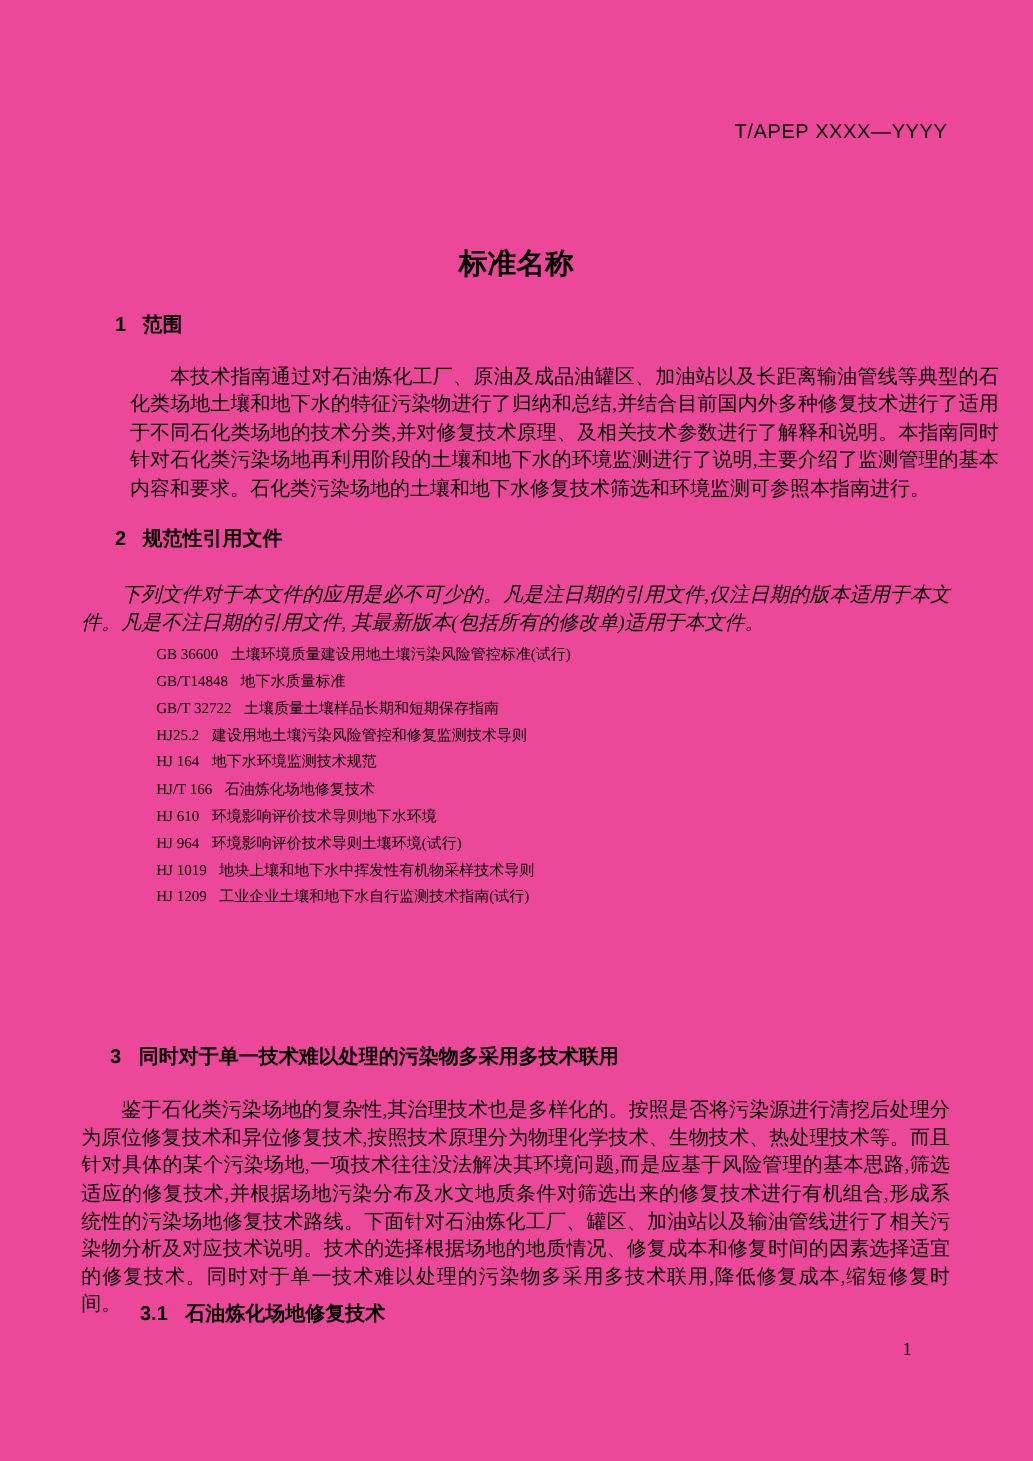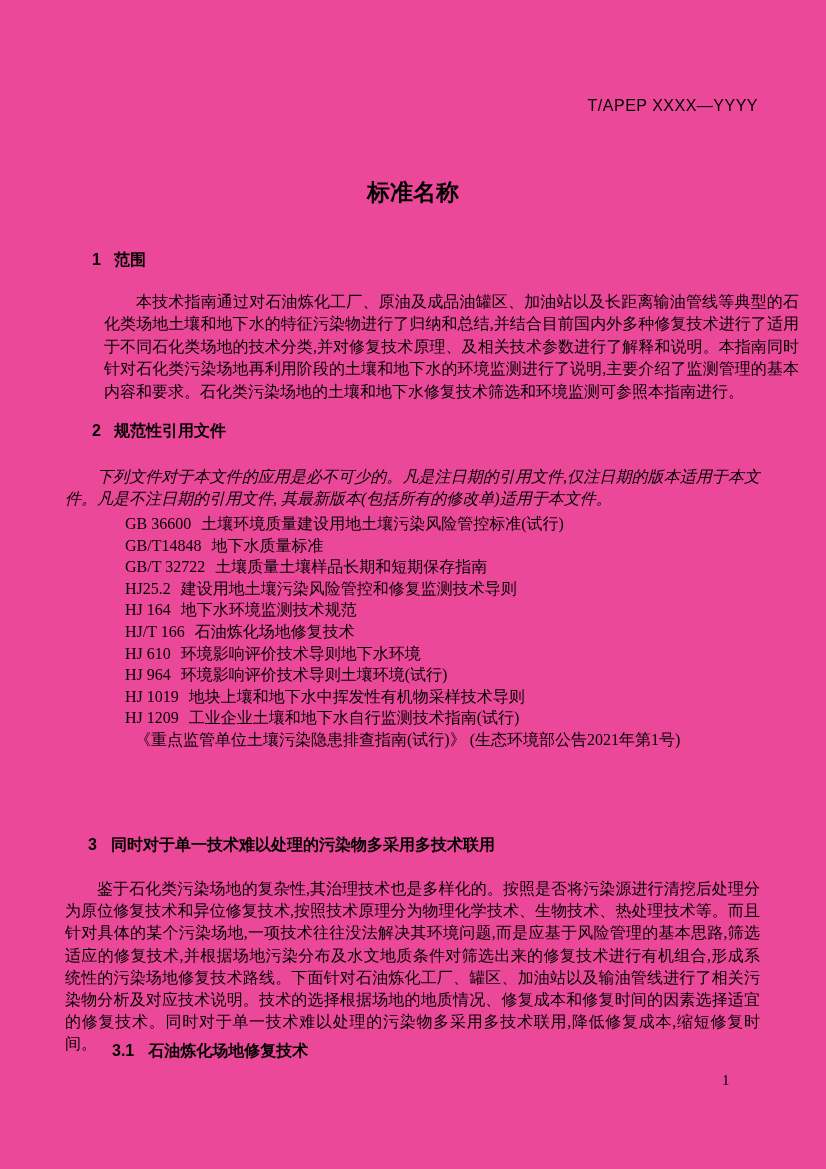--- a/index.html
+++ b/index.html
@@ -18,21 +18,21 @@
     left: 65px;
     right: 68px;
     text-align: right;
     font-family: "Liberation Sans", "DejaVu Sans", sans-serif;
     font-size: 16px;
     letter-spacing: 0.5px;
     color: #000;
   }
   .doc-title {
     position: absolute;
-    top: 177px;
+    top: 195px;
     left: 0;
     width: 100%;
     text-align: center;
     font-family: Liberation Sans, sans-serif;
     font-size: 23px;
     font-weight: 700;
     color: #000;
   }
   .sec-heading {
     position: absolute;
@@ -55,21 +55,21 @@
     color: #000;
   }
   .ref-list {
     position: absolute;
     left: 65px;
     width: 695px;
     top: 513px;
   }
   .ref-row {
     padding-left: 60px;
-    font-size: 16px;
+    font-size: 12px;
     line-height: 21.6px;
     white-space: nowrap;
     color: #000;
   }
   .ref-code { margin-right: 10px; }
   .sub-heading {
     position: absolute;
     left: 112px;
     top: 1041px;
     font-family: "Liberation Sans", "DejaVu Sans", sans-serif;
@@ -112,21 +112,20 @@
     <div class="ref-row"><span class="ref-code">GB 36600</span><span>土壤环境质量建设用地土壤污染风险管控标准(试行)</span></div>
     <div class="ref-row"><span class="ref-code">GB/T14848</span><span>地下水质量标准</span></div>
     <div class="ref-row"><span class="ref-code">GB/T 32722</span><span>土壤质量土壤样品长期和短期保存指南</span></div>
     <div class="ref-row"><span class="ref-code">HJ25.2</span><span>建设用地土壤污染风险管控和修复监测技术导则</span></div>
     <div class="ref-row"><span class="ref-code">HJ 164</span><span>地下水环境监测技术规范</span></div>
     <div class="ref-row"><span class="ref-code">HJ/T 166</span><span>石油炼化场地修复技术</span></div>
     <div class="ref-row"><span class="ref-code">HJ 610</span><span>环境影响评价技术导则地下水环境</span></div>
     <div class="ref-row"><span class="ref-code">HJ 964</span><span>环境影响评价技术导则土壤环境(试行)</span></div>
     <div class="ref-row"><span class="ref-code">HJ 1019</span><span>地块上壤和地下水中挥发性有机物采样技术导则</span></div>
     <div class="ref-row"><span class="ref-code">HJ 1209</span><span>工业企业土壤和地下水自行监测技术指南(试行)</span></div>
-    <div class="ref-row"><span class="ref-code"></span><span>《重点监管单位土壤污染隐患排查指南(试行)》 (生态环境部公告2021年第1号)</span></div>
   </div>
 
   <div class="sec-heading" style="top:835px; left:88px;">
     <span class="sec-num" style="margin-right:14px;">3</span><span>同时对于单一技术难以处理的污染物多采用多技术联用</span>
   </div>
 
   <div class="body-para" style="top:878px; line-height:22.2px;">鉴于石化类污染场地的复杂性,其治理技术也是多样化的。按照是否将污染源进行清挖后处理分为原位修复技术和异位修复技术,按照技术原理分为物理化学技术、生物技术、热处理技术等。而且针对具体的某个污染场地,一项技术往往没法解决其环境问题,而是应基于风险管理的基本思路,筛选适应的修复技术,并根据场地污染分布及水文地质条件对筛选出来的修复技术进行有机组合,形成系统性的污染场地修复技术路线。下面针对石油炼化工厂、罐区、加油站以及输油管线进行了相关污染物分析及对应技术说明。技术的选择根据场地的地质情况、修复成本和修复时间的因素选择适宜的修复技术。同时对于单一技术难以处理的污染物多采用多技术联用,降低修复成本,缩短修复时间。</div>
 
   <div class="sub-heading">
     <span class="sec-num">3.1</span><span>石油炼化场地修复技术</span>

